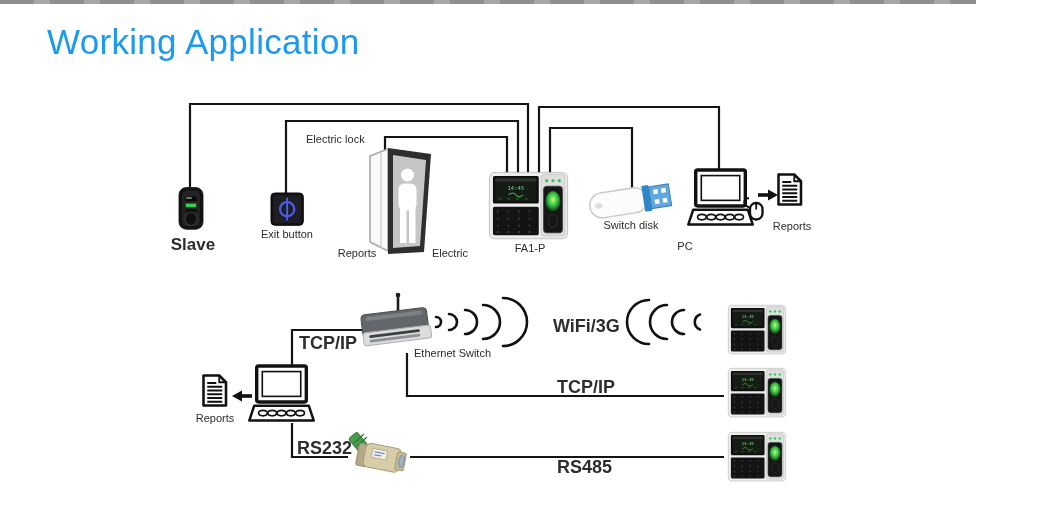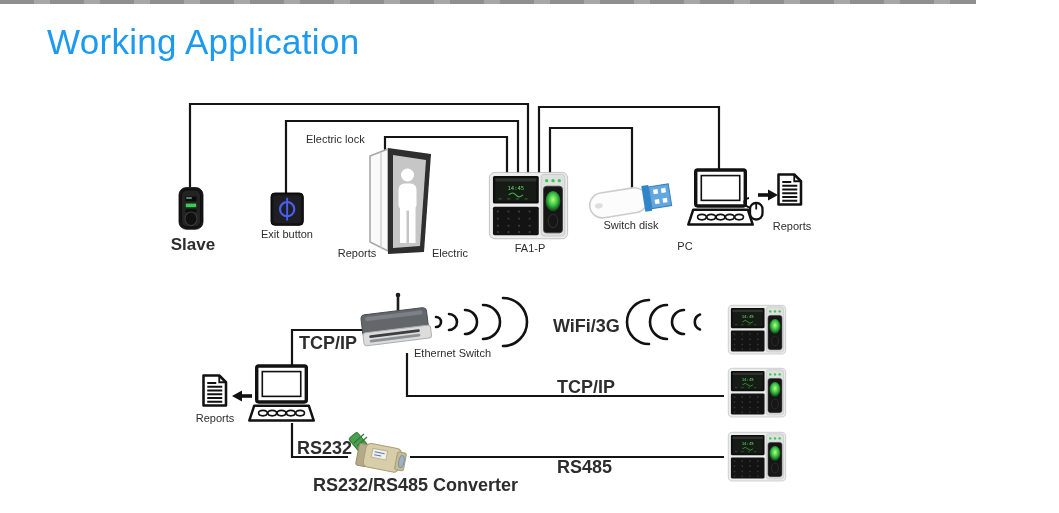--- a/index.html
+++ b/index.html
@@ -199,16 +199,15 @@
   <div class="lbl c" style="left:530px;top:243px">FA1-P</div>
   <div class="lbl c" style="left:631px;top:220px">Switch disk</div>
   <div class="lbl c" style="left:685px;top:241px">PC</div>
   <div class="lbl c" style="left:792px;top:221px">Reports</div>
 
   <div class="lbl sm" style="left:299px;top:334px">TCP/IP</div>
   <div class="lbl" style="left:414px;top:348px">Ethernet Switch</div>
   <div class="lbl sm" style="left:553px;top:317px">WiFi/3G</div>
   <div class="lbl sm" style="left:557px;top:378px">TCP/IP</div>
   <div class="lbl sm" style="left:297px;top:439px">RS232</div>
-  <div class="lbl sm" style="left:313px;top:476px">RS232/RS485 Converter</div>
   <div class="lbl sm" style="left:557px;top:458px">RS485</div>
   <div class="lbl c" style="left:215px;top:413px">Reports</div>
 </div>
 
 </body></html>

